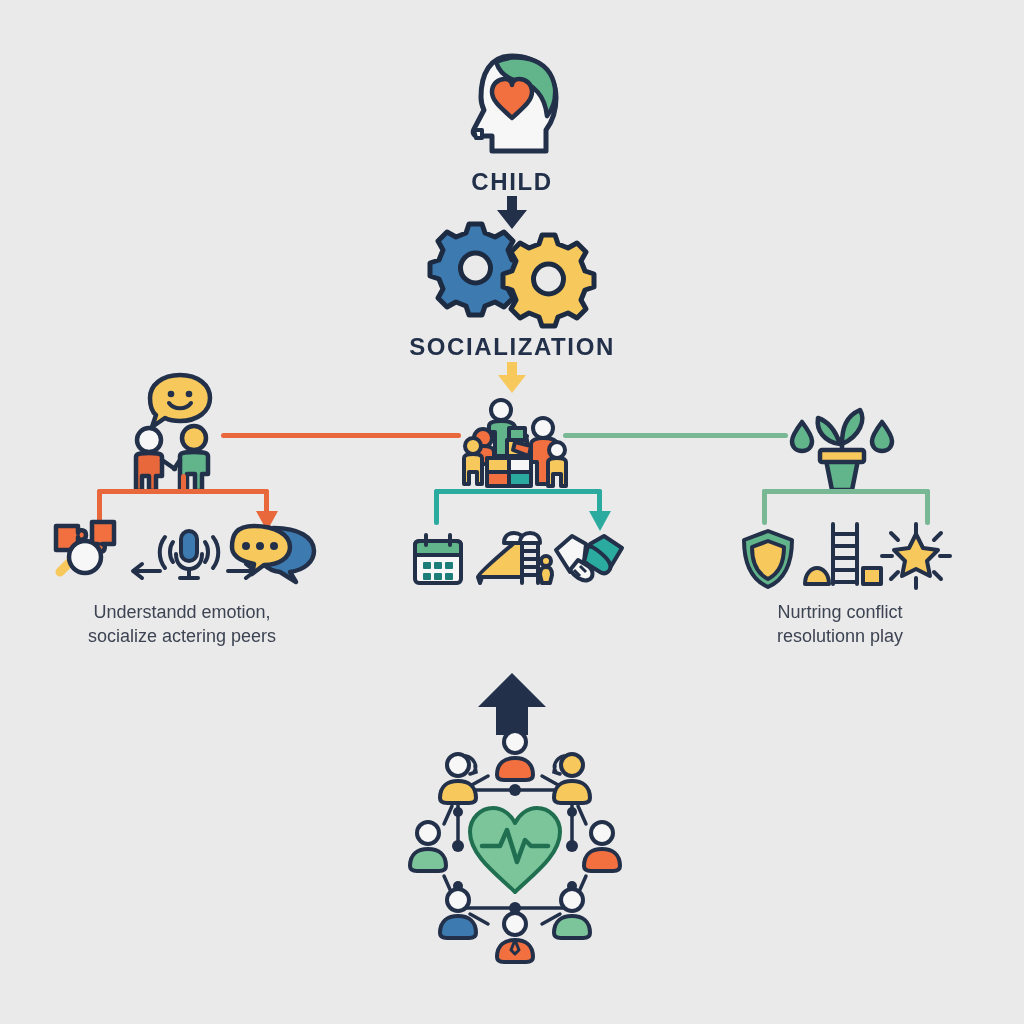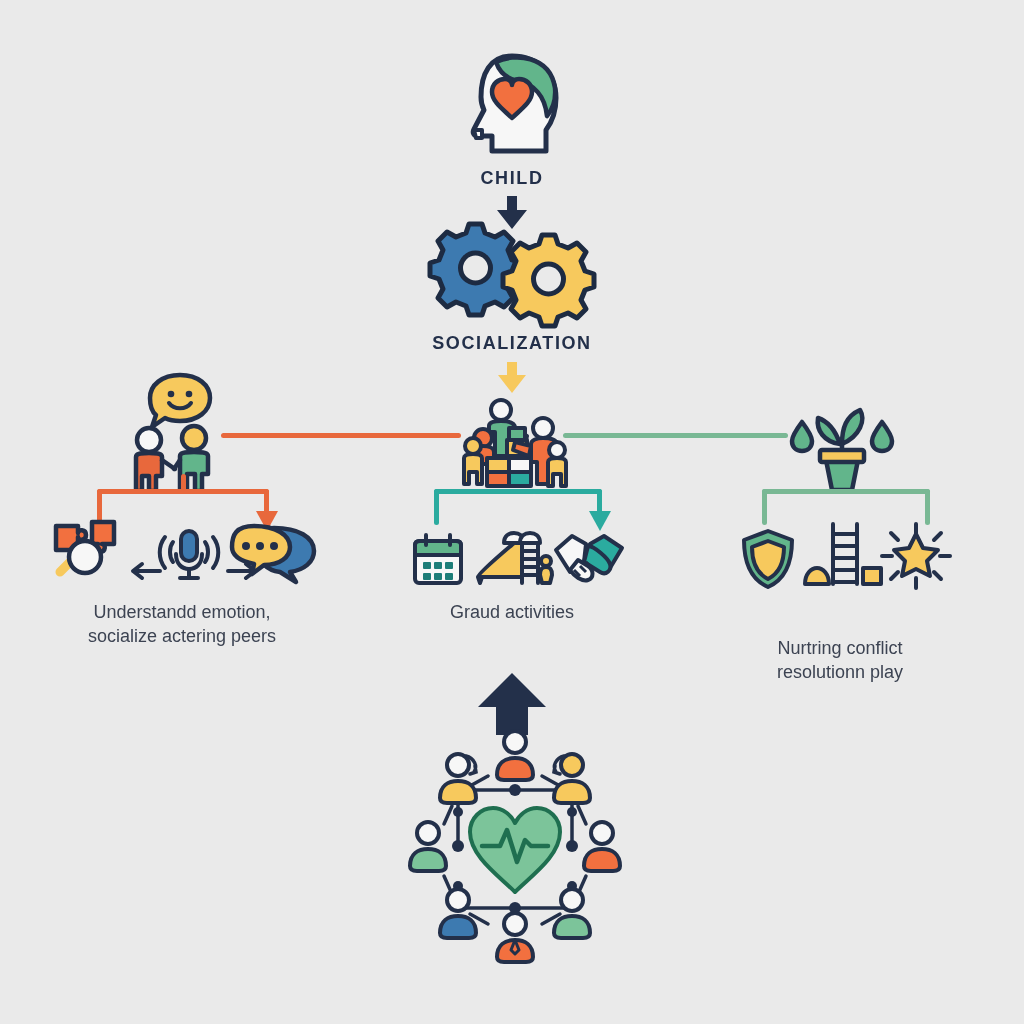--- a/index.html
+++ b/index.html
@@ -19,21 +19,21 @@
 
   
   .stage-label {
     position: absolute;
     width: 100%;
     left: 0;
     text-align: center;
     color: #23304a;
     font-weight: bold;
     letter-spacing: 1.6px;
-    font-size: 18px;
+    font-size: 24px;
   }
   .branch-caption {
     position: absolute;
     text-align: center;
     color: #3c4352;
     font-size: 18px;
     line-height: 1.32;
     width: 300px;
   }
   .branch-caption span { display: block; }
@@ -251,21 +251,20 @@
         <path fill="#2bab9f" d="M34 12 C40 12 54 24 56 30 C58 36 52 42 46 38 L30 28 Z"></path>
         <path fill="#f7f7f7" d="M16 36 C20 42 28 48 34 46 C40 44 40 36 34 32 L24 26 Z"></path>
       </g>
       <g stroke="#23304a" stroke-width="3" fill="none">
         <path d="M20 36 L26 42 M26 32 L32 38 M32 28 L38 34"></path>
       </g>
     </svg>
   </div>
 
   <div class="branch-caption" style="left:362px; top:601px;">
-    <span>Graud activities</span>
   </div>
 
   <div class="abs" style="left:786px; top:398px;">
     <svg width="112" height="96" viewBox="0 0 112 96">
       <g stroke="#23304a" stroke-width="4.5" stroke-linejoin="round">
         <path fill="#62b58b" d="M56 46 C56 30 60 18 74 12 C80 22 74 38 56 46 Z"></path>
         <path fill="#62b58b" d="M54 46 C50 34 44 24 32 20 C30 32 38 44 54 46 Z"></path>
         <path fill="none" d="M56 46 L56 62" stroke-linecap="round"></path>
         <path fill="#62b58b" d="M40 62 L72 62 L66 92 L46 92 Z"></path>
         <rect x="34" y="52" width="44" height="12" rx="2" fill="#f7c95d"></rect>
@@ -308,21 +307,21 @@
         <path d="M2 36 L12 36"></path>
         <path d="M70 36 L60 36"></path>
         <path d="M11 59 L18 52"></path>
         <path d="M61 59 L54 52"></path>
         <path d="M36 68 L36 58"></path>
       </g>
       <path d="M36 14 L43 28 L58 30 L47 41 L50 56 L36 49 L22 56 L25 41 L14 30 L29 28 Z" fill="#f7c95d" stroke="#23304a" stroke-width="4" stroke-linejoin="round"></path>
     </svg>
   </div>
 
-  <div class="branch-caption" style="left:690px; top:637px;">
+  <div class="branch-caption" style="left:690px; top:601px;">
     <span>Nurtring conflict</span>
     <span>resolutionn play</span>
   </div>
 
   <div class="abs" style="left:476px; top:671px;">
     <svg width="72" height="66" viewBox="0 0 72 66">
       <path d="M36 2 L70 36 L52 36 L52 64 L20 64 L20 36 L2 36 Z" fill="#23304a"></path>
     </svg>
   </div>
 

